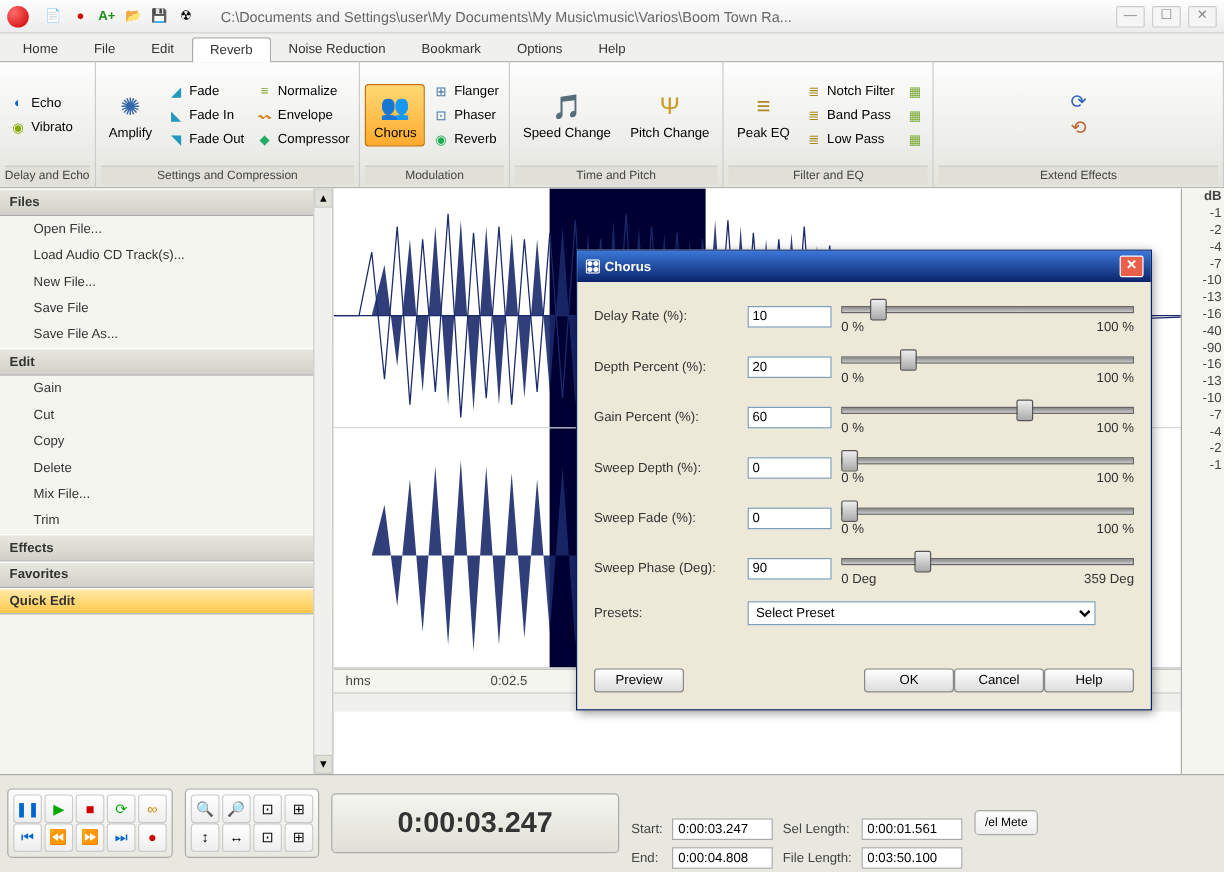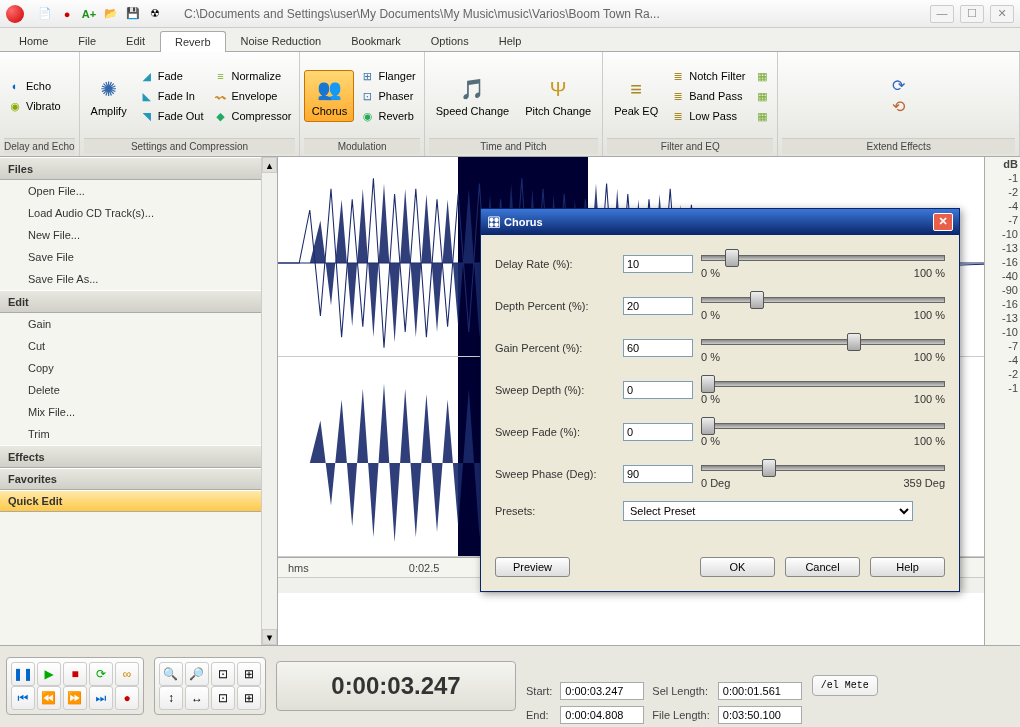--- a/index.html
+++ b/index.html
@@ -39,35 +39,35 @@
 .db-scale div { padding: 1px 2px; text-align: right; }
 .timeline { height: 20px; background: #f5f5f0; border-top: 1px solid #aaa; display: flex; align-items: center; font-size: 10px; color: #444; padding-left: 10px; gap: 100px; }
 .hscroll { height: 16px; background: #f0f0ec; border-top: 1px solid #ccc; }
 .bottom { height: 80px; background: #e8e8e0; border-top: 1px solid #aaa; display: flex; align-items: center; padding: 6px; gap: 10px; }
 .btngroup { background: linear-gradient(#fdfdfd,#e8e8e0); border: 1px solid #aaa; border-radius: 4px; padding: 4px; }
 .btngroup .row { display: flex; gap: 2px; }
 .tbtn { width: 24px; height: 24px; border: 1px solid #ccc; border-radius: 3px; background: linear-gradient(#fff,#eee); display: flex; align-items: center; justify-content: center; font-size: 12px; }
 .time-display { flex: 0 0 240px; height: 50px; background: linear-gradient(#f5f5f0,#e0e0d8); border: 1px solid #aaa; border-radius: 4px; display: flex; align-items: center; justify-content: center; font-size: 24px; font-weight: bold; color: #333; }
 .info-grid { display: grid; grid-template-columns: auto auto auto auto; gap: 6px 8px; align-items: center; font-size: 11px; color: #444; margin-top: 34px; }
 .info-grid input { width: 84px; padding: 2px 4px; border: 1px solid #aaa; background: #fff; }
-.meter { border: 1px solid #aaa; padding: 4px 8px; font-size: 10px; background: linear-gradient(#fdfdfd,#eee); border-radius: 4px; font-family: Liberation Mono, monospace; }
+.meter { border: 1px solid #aaa; padding: 4px 8px; font-size: 10px; background: linear-gradient(#fdfdfd,#eee); border-radius: 4px; }
 
 .dialog { position: absolute; left: 480px; top: 208px; width: 480px; background: #ece9d8; border: 1px solid #0a246a; box-shadow: 2px 2px 8px rgba(0,0,0,0.4); z-index: 100; }
 .dialog .dtitle { background: linear-gradient(#3b77d8,#0a246a); color: #fff; padding: 4px 6px; font-weight: bold; display: flex; align-items: center; justify-content: space-between; font-size: 12px; gap: 32px; }
 .dialog .close { width: 20px; height: 18px; background: #e85f4a; border: 1px solid #fff; color: #fff; text-align: center; line-height: 14px; border-radius: 2px; font-weight: bold; }
 .dialog .dbody { padding: 14px; }
 .drow { display: flex; align-items: center; margin-bottom: 12px; gap: 8px; }
 .drow label { width: 120px; color: #333; }
 .drow input[type=text] { width: 70px; padding: 2px 3px; border: 1px solid #7f9db9; }
 .slider-wrap { flex: 1; position: relative; height: 30px; }
 .slider-track { position: absolute; top: 6px; left: 0; right: 0; height: 6px; background: linear-gradient(#888,#ccc); border: 1px solid #666; }
 .slider-thumb { position: absolute; top: 0; width: 14px; height: 18px; background: linear-gradient(#eee,#aaa); border: 1px solid #555; border-radius: 2px; }
 .slider-lbls { position: absolute; bottom: 0; left: 0; right: 0; display: flex; justify-content: space-between; font-size: 10px; color: #333; }
 .dialog select { width: 290px; padding: 2px; border: 1px solid #7f9db9; background: #fff; }
-.dbtns { display: flex; gap: 10px; padding: 10px 14px 14px; }
+.dbtns { display: flex; padding: 10px 14px 14px; }
 .dbtns button { padding: 3px 0; width: 75px; border: 1px solid #888; background: linear-gradient(#fff,#ddd); border-radius: 3px; }
 .dbtns .spacer { flex: 1; }
 </style>
 </head>
 <body>
 
 <div class="titlebar">
   <span class="record-dot"></span>
   <span class="tb-icon">📄</span>
   <span class="tb-icon" style="color:#c00">●</span>

